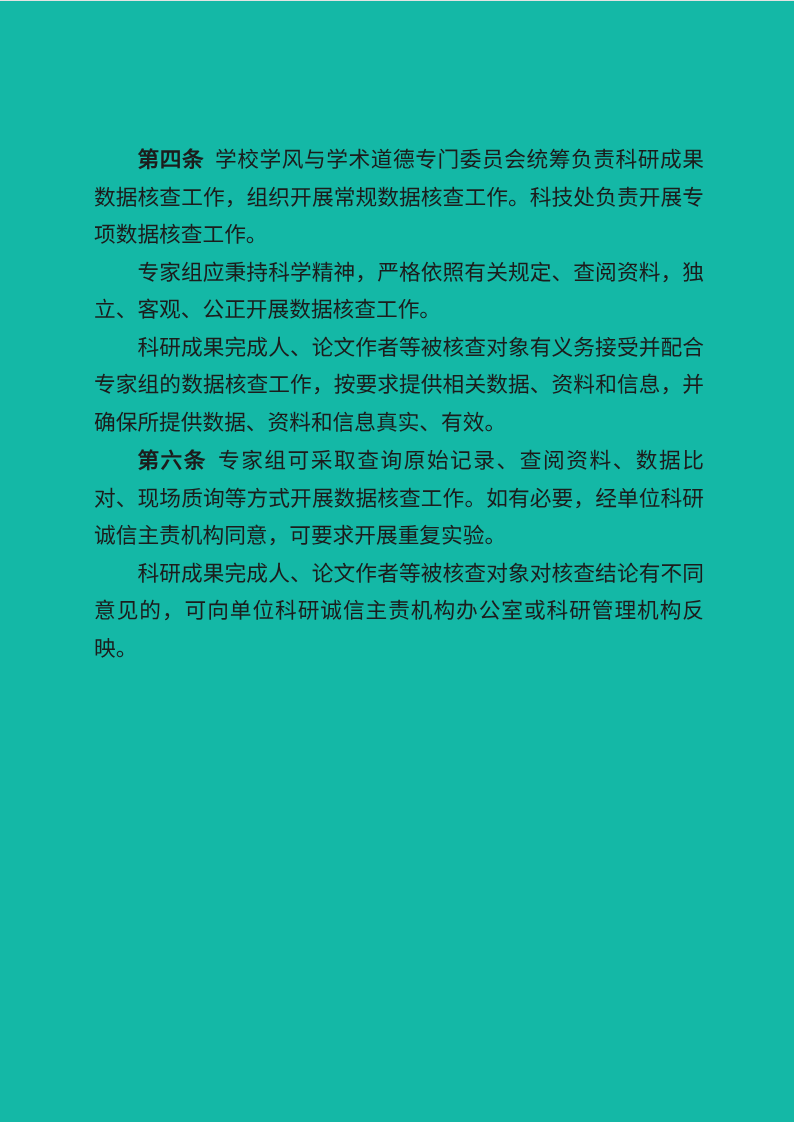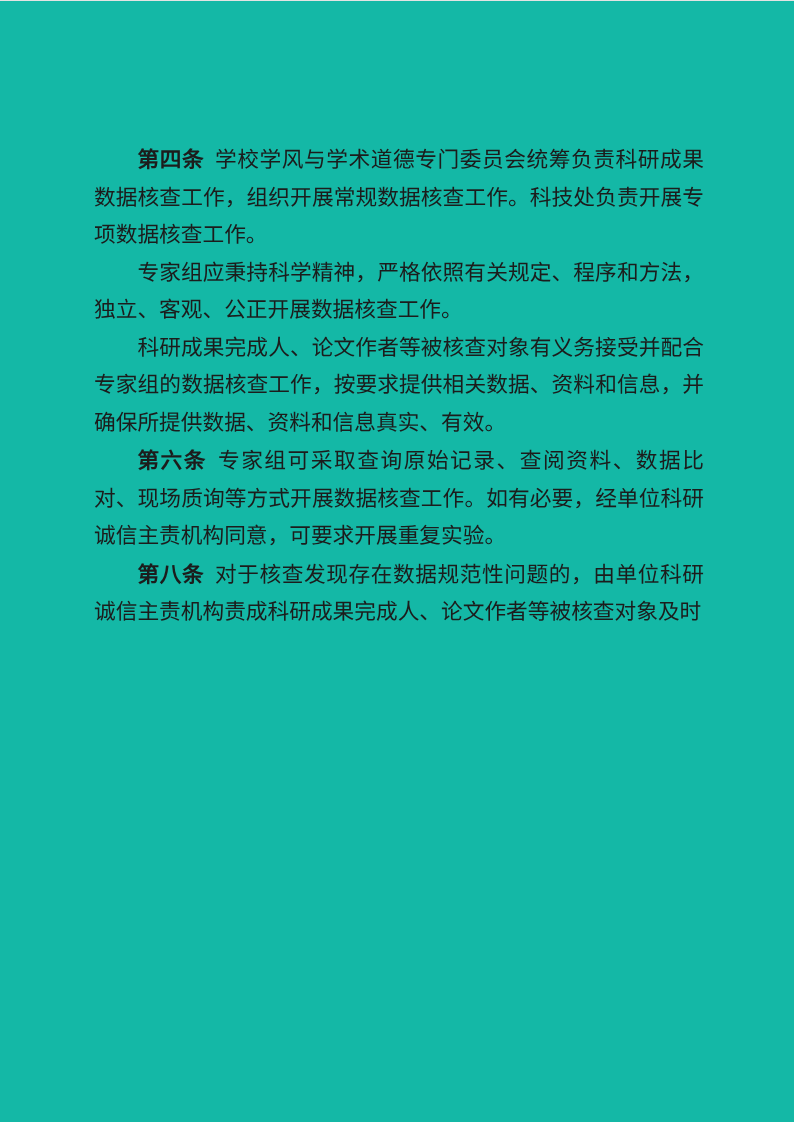--- a/index.html
+++ b/index.html
@@ -55,24 +55,24 @@
 <body>
 
 <div class="page">
   <div class="page-top-edge"></div>
 
   <div class="body-text">
 
     <p class="para"><span class="article-lead">第四条</span><span>学校学风与学术道德专门委员会统筹负责科研成果数据核查工作，组织开展常规数据核查工作。科技处负责开展专项数据核查工作。</span></p>
 
 
-    <p class="para"><span>专家组应秉持科学精神，严格依照有关规定、程序和方法，独立、客观、公正开展数据核查工作。</span></p>
+    <p class="para"><span>专家组应秉持科学精神，严格依照有关规定、查阅资料，独立、客观、公正开展数据核查工作。</span></p>
 
     <p class="para"><span>科研成果完成人、论文作者等被核查对象有义务接受并配合专家组的数据核查工作，按要求提供相关数据、资料和信息，并确保所提供数据、资料和信息真实、有效。</span></p>
 
     <p class="para"><span class="article-lead">第六条</span><span>专家组可采取查询原始记录、查阅资料、数据比对、现场质询等方式开展数据核查工作。如有必要，经单位科研诚信主责机构同意，可要求开展重复实验。</span></p>
 
 
+    <p class="para"><span>科研成果完成人、论文作者等被核查对象对核查结论有不同意见的，可向单位科研诚信主责机构办公室或科研管理机构反映。</span></p>
 
-    <p class="para"><span class="article-lead">第八条</span><span>对于核查发现存在数据规范性问题的，由单位科研诚信主责机构责成科研成果完成人、论文作者等被核查对象及时</span></p>
 
   </div>
 </div>
 
 </body></html>

